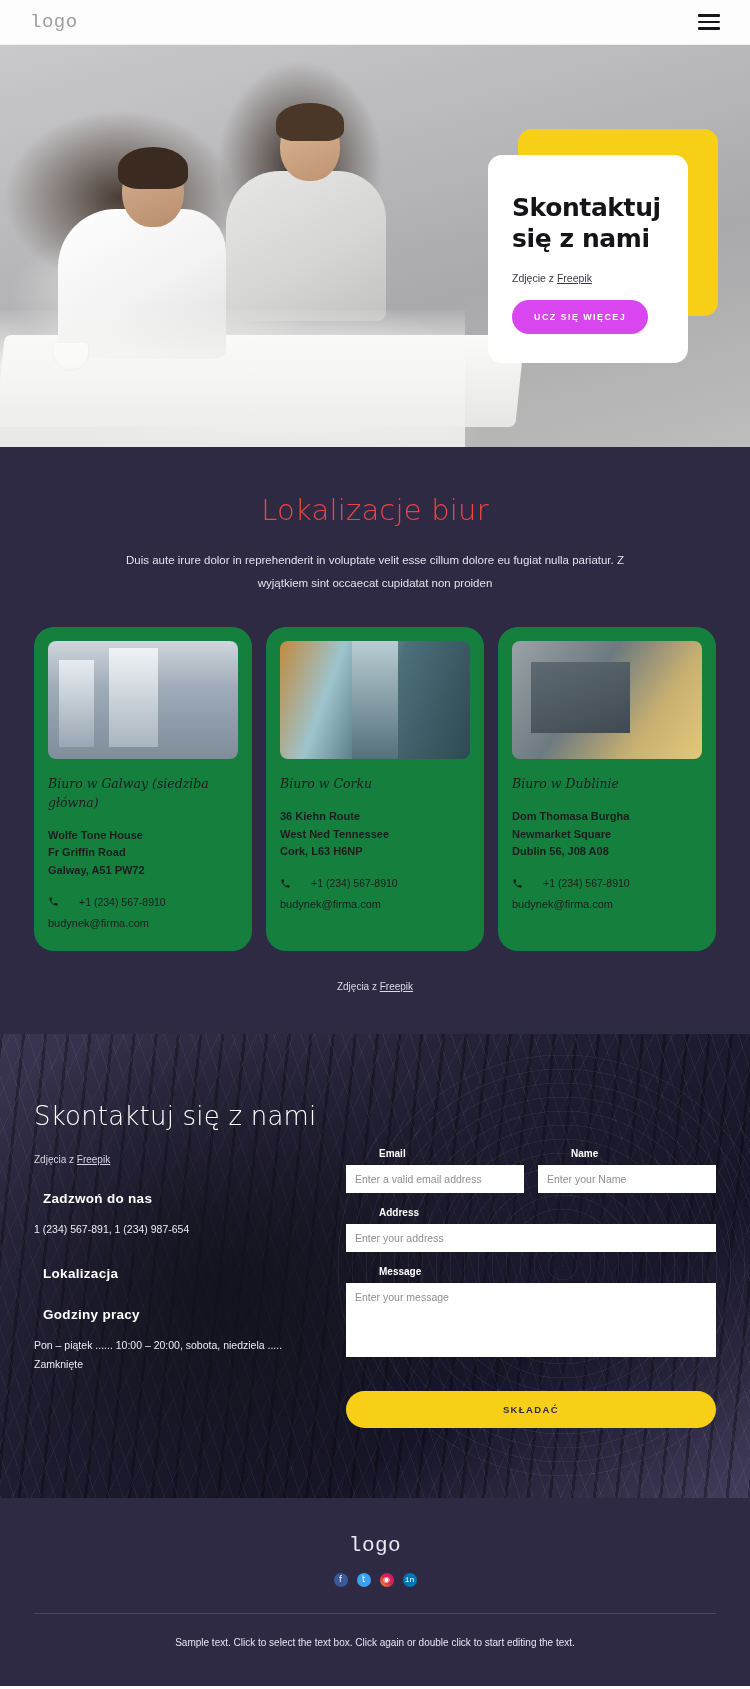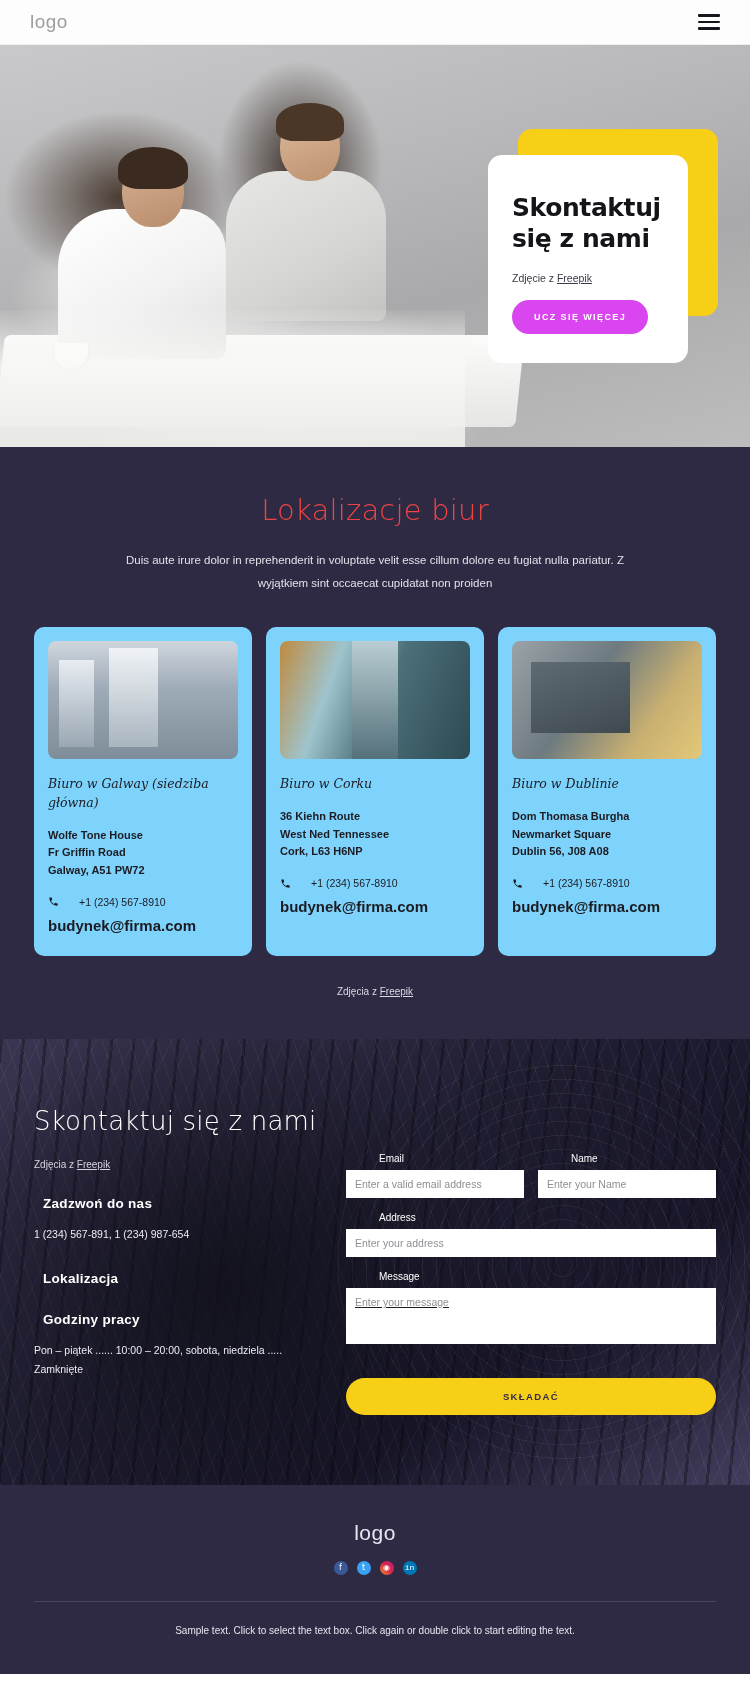--- a/index.html
+++ b/index.html
@@ -18,21 +18,21 @@
   .site-header {
     height: 45px;
     background: #fdfdfd;
     display: flex;
     align-items: center;
     justify-content: space-between;
     padding: 0 30px;
     border-bottom: 1px solid #f0f0f0;
   }
   .logo-text {
-    font-family: Liberation Sans, sans-serif;
+    font-family: Liberation Mono, monospace;
     font-size: 19px;
     font-weight: 300;
     color: #9d9d9d;
     letter-spacing: .5px;
   }
   .burger {
     width: 22px; height: 16px;
     display: flex; flex-direction: column; justify-content: space-between;
     cursor: pointer;
   }
@@ -168,22 +168,22 @@
   }
   .cards {
     display: flex;
     gap: 14px;
     justify-content: center;
     margin-top: 32px;
     padding: 0 34px;
   }
   .card {
     flex: 1 1 0;
-    background: #7dd3fc;
-    border-radius: 10px;
+    background: #15803d;
+    border-radius: 20px;
     padding: 14px 14px 22px 14px;
     text-align: left;
     min-height: 318px;
   }
   .card-photo {
     height: 118px;
     border-radius: 8px;
     margin-bottom: 16px;
   }
   .photo-1 {
@@ -235,23 +235,22 @@
     display: flex;
     align-items: center;
     gap: 20px;
     margin-top: 16px;
     font-size: 10.5px;
     color: #1c1b22;
   }
   .contact-row .ic { width: 11px; height: 11px; flex: 0 0 11px; color:#1c1b22; }
   .email-line {
     margin-top: 9px;
-    font-size: 15px;
+    font-size: 11px;
     color: #1c1b22;
-    font-weight: bold;
   }
   .loc-credit {
     margin-top: 30px;
     font-size: 10px;
     color: #dcd9e4;
   }
   .loc-credit a { color: #dcd9e4; text-decoration: underline; }
 
   
   .contact {
@@ -306,37 +305,37 @@
     font-size: 10.5px;
     line-height: 1.85;
     color: #eceaf2;
   }
   .contact-right { flex: 1 1 auto; padding-top: 48px; }
   .form-row { display: flex; gap: 14px; }
   .field { flex: 1 1 0; margin-bottom: 14px; }
   .field label {
     display: block;
     font-size: 10px;
-    font-weight: 400;
+    font-weight: 700;
     color: #ffffff;
     margin-bottom: 6px;
     padding-left: 33px;
   }
   .field input, .field textarea {
     width: 100%;
     background: #fff;
     border: none;
     padding: 8px 9px;
     font-family: "Liberation Sans", sans-serif;
     font-size: 10.5px;
     color: #1c1b22;
     border-radius: 0;
   }
   .field input::placeholder, .field textarea::placeholder { color: #8e8e94; }
-  .field textarea { height: 56px; resize: none; text-decoration: underline; }
+  .field textarea { height: 74px; resize: none; }
   .btn-submit {
     width: 100%;
     margin-top: 16px;
     background: #f7cf16;
     color: #2e2a44;
     border: none;
     border-radius: 22px;
     padding: 13px 0;
     font-size: 9.5px;
     font-weight: 700;

